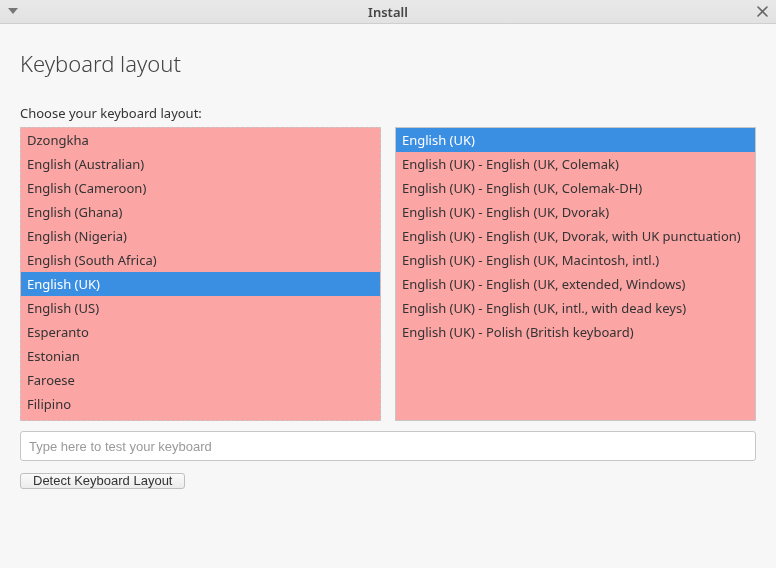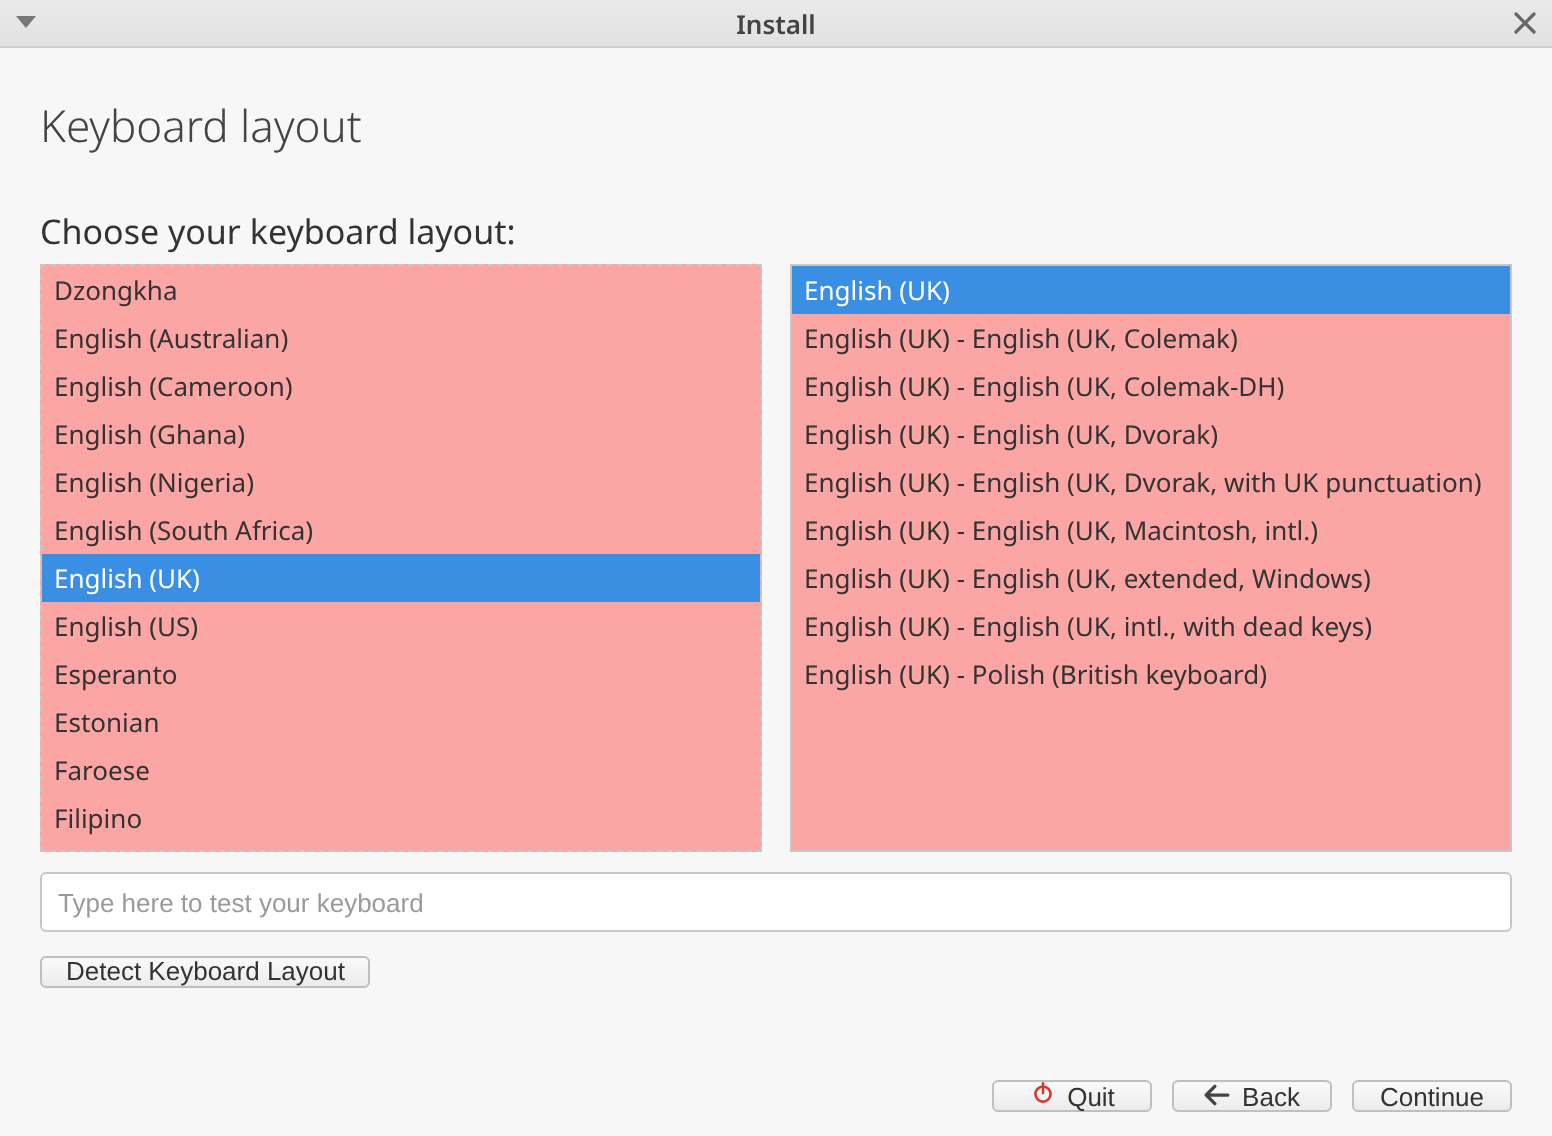--- a/index.html
+++ b/index.html
@@ -56,21 +56,21 @@
     display: flex;
     flex-direction: column;
   }
   h1.page-title {
     font-size: 22px;
     font-weight: 300;
     color: #444;
     margin: 6px 0 26px 0;
   }
   .choose-label {
-    font-size: 17px;
+    font-size: 13px;
     color: #333;
     margin-bottom: 5px;
   }
   .lists {
     display: flex;
     gap: 14px;
     height: 294px;
   }
   .listbox {
     flex: 1;
@@ -184,35 +184,13 @@
   </div>
 
   <input class="test-input" type="text" placeholder="Type here to test your keyboard" style="">
 
   <div class="detect-row">
     <button class="btn">
       <span>Detect Keyboard Layout</span>
     </button>
   </div>
 
-  <div class="footer">
-    <button class="btn">
-      <span class="icon-power">
-        <svg width="13" height="13" viewBox="0 0 24 24" fill="none">
-            <circle cx="12" cy="13" r="7" stroke="#d43b2a" stroke-width="2.4"></circle>
-            <line x1="12" y1="3" x2="12" y2="12" stroke="#d43b2a" stroke-width="2.4" stroke-linecap="round"></line>
-          </svg>
-      </span>
-      <span>Quit</span>
-    </button>
-    <button class="btn">
-      <span class="icon-back">
-        <svg width="13" height="11" viewBox="0 0 24 20">
-            <path d="M10 2 L2 10 L10 18 M2 10 L22 10" stroke="#444" stroke-width="3" fill="none" stroke-linecap="round" stroke-linejoin="round"></path>
-          </svg>
-      </span>
-      <span>Back</span>
-    </button>
-    <button class="btn">
-      <span>Continue</span>
-    </button>
-  </div>
 </div>
 
 </body></html>

